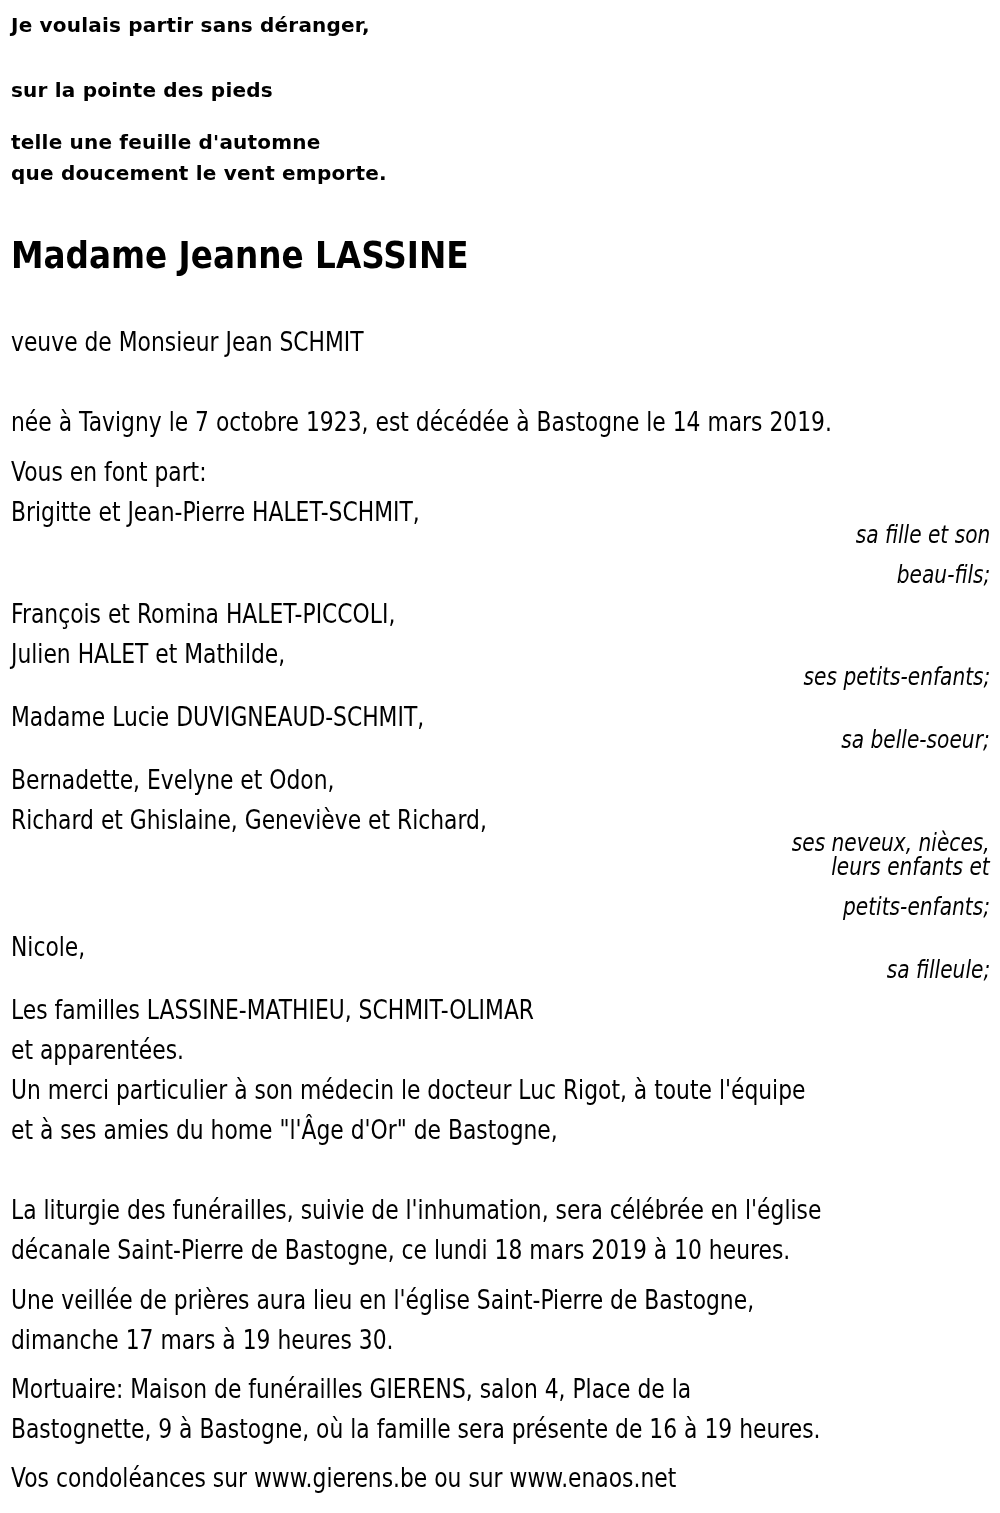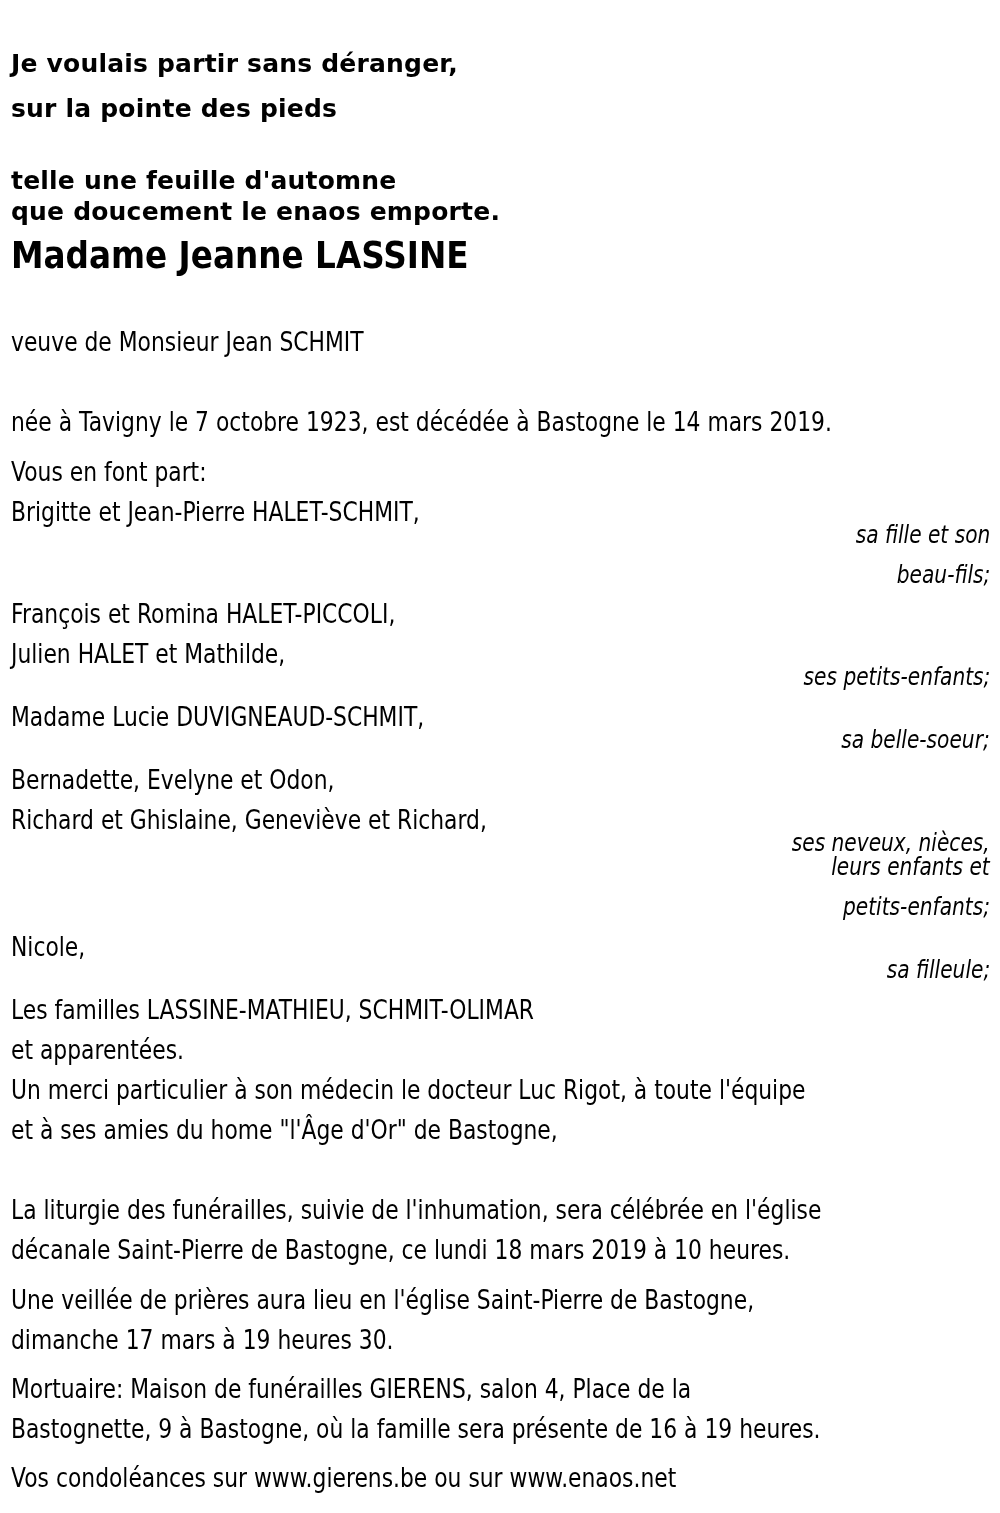--- a/index.html
+++ b/index.html
@@ -17,23 +17,22 @@
     }
     .line {
       position: absolute;
       left: 11px;
       white-space: nowrap;
       line-height: 1;
     }
     .poem {
       font-family: "DejaVu Sans", sans-serif;
       font-weight: bold;
-      font-size: 25px;
+      font-size: 20px;
       letter-spacing: 0.2px;
-      margin-top: 36px;
     }
     .title {
       font-family: "DejaVu Sans", sans-serif;
       font-weight: bold;
       font-size: 38px;
       transform-origin: left top;
       transform: scaleX(0.86);
     }
     .body {
       font-family: "DejaVu Sans", sans-serif;
@@ -53,23 +52,23 @@
       transform: scaleX(0.84);
     }
   </style>
 </head>
 <body>
 
 <div>
 
   <div>
     <div class="line poem" style="top:15px;">Je voulais partir sans déranger,</div>
-    <div class="line poem" style="top:60px;">sur la pointe des pieds</div>
+    <div class="line poem" style="top:80px;">sur la pointe des pieds</div>
     <div class="line poem" style="top:132px;">telle une feuille d'automne</div>
-    <div class="line poem" style="top:163px;">que doucement le enaos emporte.</div>
+    <div class="line poem" style="top:163px;">que doucement le vent emporte.</div>
   </div>
 
   <div class="line title" style="top:236px;">Madame Jeanne LASSINE</div>
 
   <div class="line body" style="top:329px;">veuve de Monsieur Jean SCHMIT</div>
   <div class="line body" style="top:409px;">née à Tavigny le 7 octobre 1923, est décédée à Bastogne le 14 mars 2019.</div>
 
   <div class="line body" style="top:459px;">Vous en font part:</div>
 
   <div>

